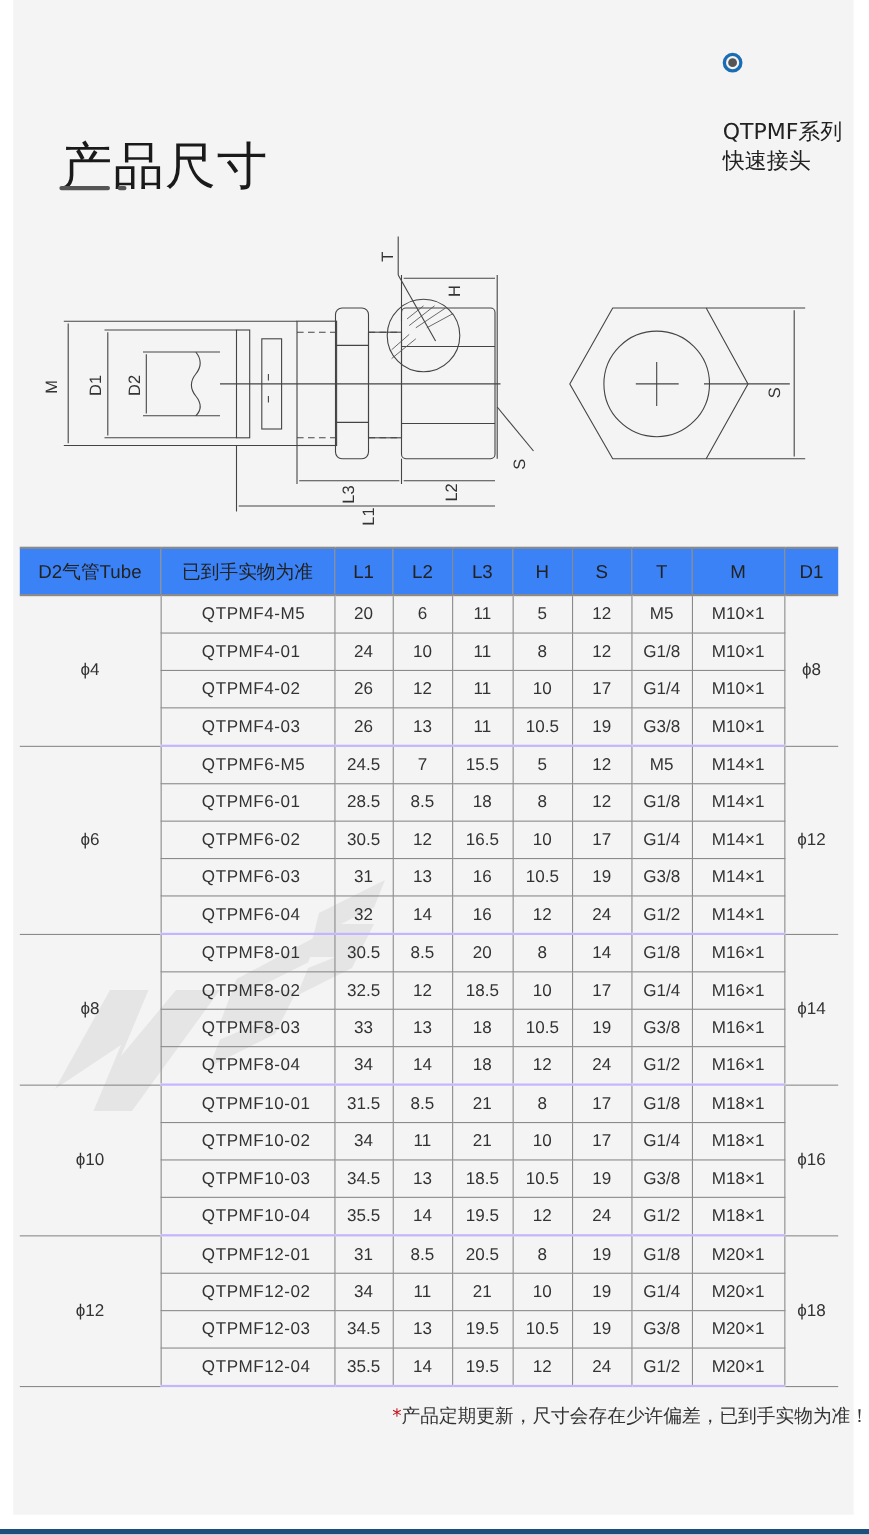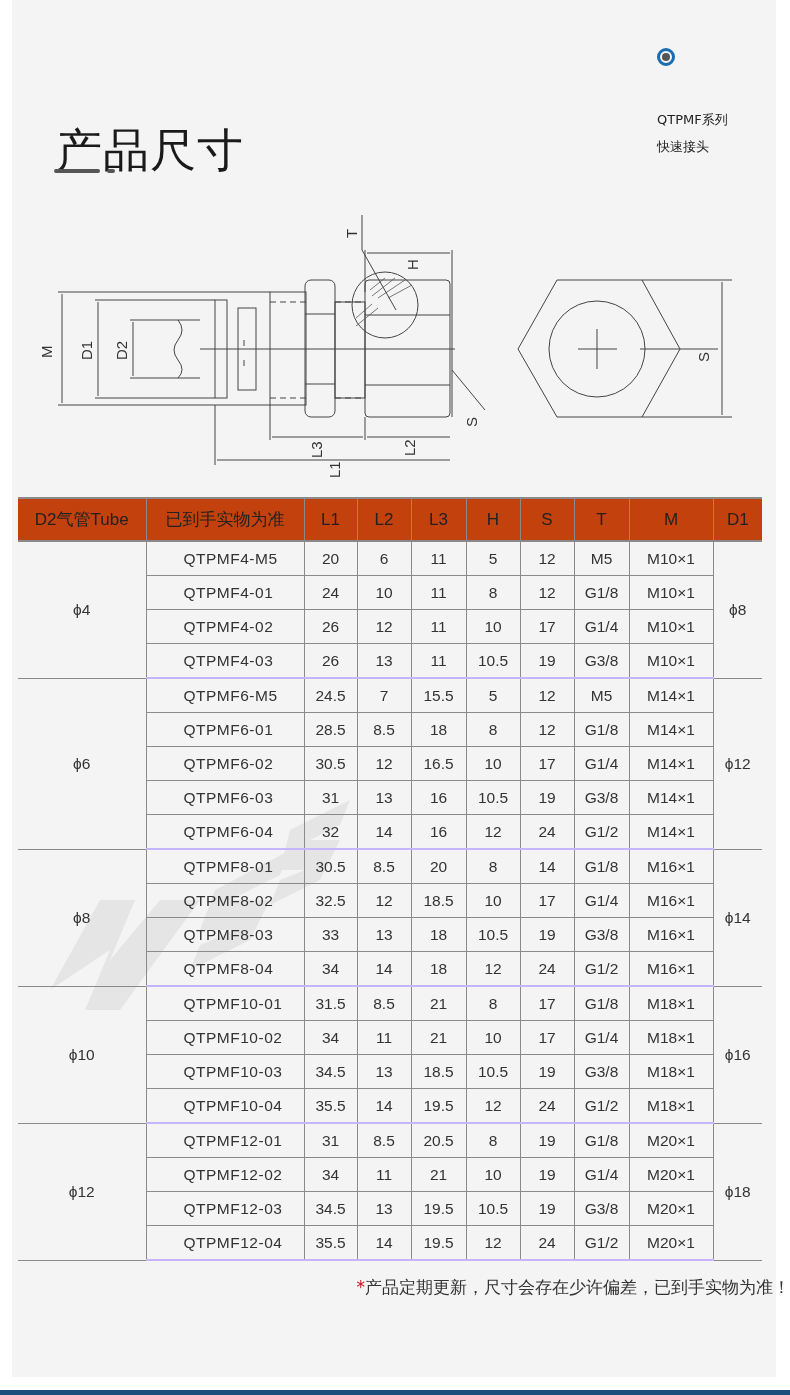--- a/index.html
+++ b/index.html
@@ -34,32 +34,32 @@
     position: absolute; left: 657px; top: 48px; width: 12px; height: 12px;
     border: 3px solid #1a6db3; border-radius: 50%; background: #f4f4f4;
   }
   .bullet-icon::after {
     content: ""; position: absolute; left: 2px; top: 2px; width: 8px; height: 8px;
     border-radius: 50%; background: #555;
   }
   .series-label {
     position: absolute; left: 657px; top: 106px;
     font-family: "DejaVu Sans", sans-serif;
-    font-size: 13px; line-height: 27px; color: #222;
+    font-size: 20px; line-height: 27px; color: #222;
   }
   .drawing {
     position: absolute; left: 30px; top: 200px; width: 720px; height: 285px;
   }
   table.spec {
     position: absolute; left: 18px; top: 497px;
     border-collapse: collapse; width: 744px;
     font-size: 15.5px; color: #333;
   }
   table.spec th {
-    background: #c2410c; font-weight: normal; height: 39px; color: #222;
+    background: #3b82f6; font-weight: normal; height: 39px; color: #222;
     border-left: 1px solid #8a8a8a; border-top: 2px solid #8a8a8a; border-bottom: 2px solid #8a8a8a;
     font-size: 17px;
   }
   table.spec th:first-child { border-left: none; }
   table.spec td {
     height: 33px; text-align: center; border: 1px solid #8a8a8a; padding: 0;
   }
   table.spec td.tube, table.spec td.d1 { border-left: none; border-right: none; }
   table.spec td.d1 { border-left: 1px solid #8a8a8a; }
   table.spec tr.group-end td { border-bottom: 2px solid #c4b5fd; }

